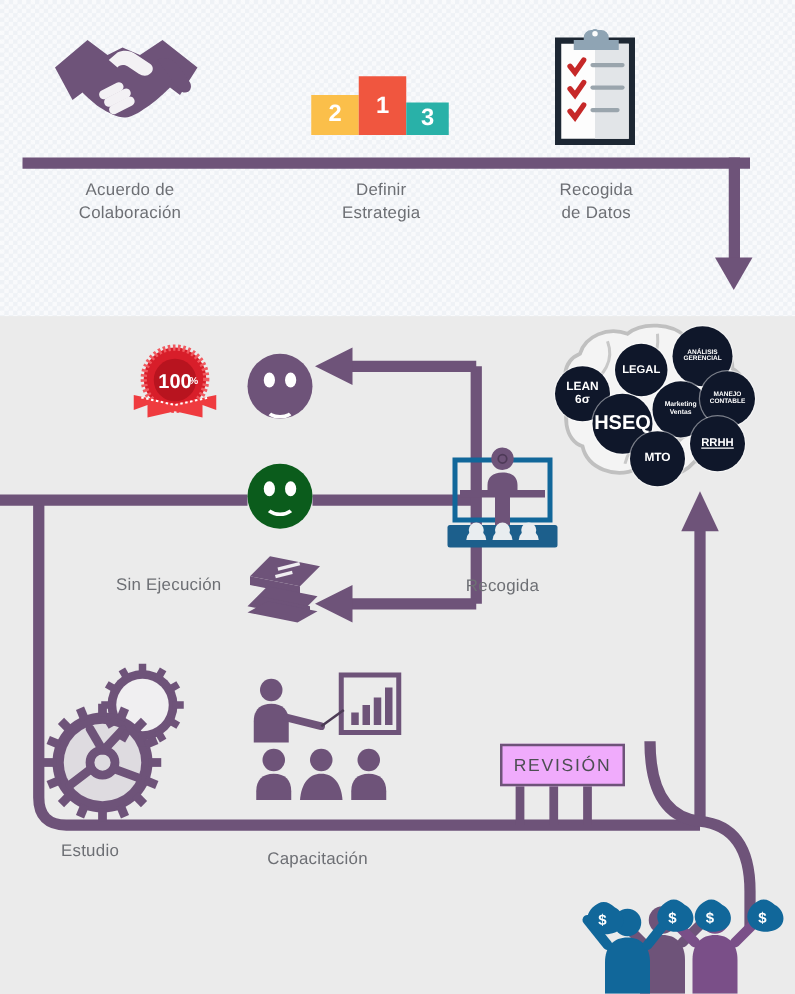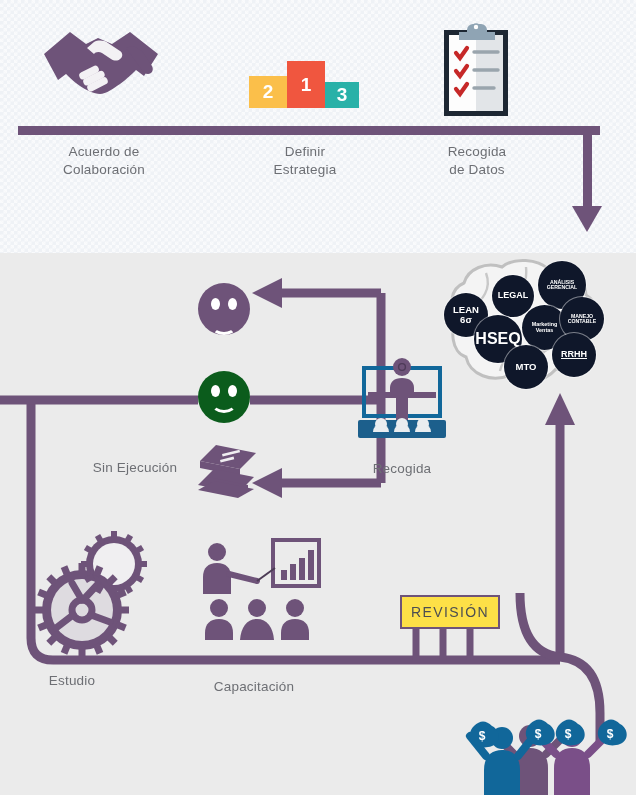--- a/index.html
+++ b/index.html
@@ -57,21 +57,21 @@
     background:#0f172a; color:#fff;
     display:flex; align-items:center; justify-content:center;
     text-align:center; font-weight:700;
     box-shadow:0 0 0 1px rgba(255,255,255,.45);
     white-space:pre-line; line-height:1.05;
   }
 
   
   #revision-box {
     position:absolute; left:400px; top:595px; width:100px; height:34px;
-    border:2px solid #6e5379; background:#fde047;
+    border:2px solid #6e5379; background:#f0abfc;
     display:flex; align-items:center; justify-content:center;
     color:#4c4e52; font-size:14px; letter-spacing:1.4px; font-weight:400;
   }
 
   
   #podium { position:absolute; left:249px; top:60px; width:110px; height:48px; }
   .pod {
     position:absolute; bottom:0; display:flex; align-items:center; justify-content:center;
     color:#fff; font-size:19px; font-weight:700; font-family:"Liberation Sans", sans-serif;
   }
@@ -213,20 +213,31 @@
     <div class="brain-node" style="left:44px; top:62px; width:48px; height:48px; font-size:16px;">HSEQ</div>
     <div class="brain-node" style="left:92px; top:52px; width:45px; height:45px; font-size:5.4px;">Marketing
 Ventas</div>
     <div class="brain-node" style="left:130px; top:44px; width:44px; height:44px; font-size:5.2px;">MANEJO
 CONTABLE</div>
     <div class="brain-node" style="left:74px; top:92px; width:44px; height:44px; font-size:9.5px;">MTO</div>
     <div class="brain-node" style="left:122px; top:80px; width:44px; height:44px; font-size:9px;text-decoration:underline;">RRHH</div>
   </div>
 
 
+  <div id="badge100">
+    <svg viewBox="0 0 82 60" width="82" height="60">
+      <circle cx="41" cy="27" r="25" fill="#d81e2a"></circle>
+      <circle cx="41" cy="27" r="25" fill="none" stroke="#f05a60" stroke-width="5" stroke-dasharray="2 2"></circle>
+      <circle cx="41" cy="28" r="17" fill="#b8141f"></circle>
+      <text x="41" y="34" text-anchor="middle" font-family="'Liberation Sans',sans-serif" font-size="16" font-weight="700" fill="#fff">100</text>
+      <text x="56" y="31" text-anchor="middle" font-family="'Liberation Sans',sans-serif" font-size="8" font-weight="700" fill="#fff">%</text>
+      <path d="M8 40 L41 47 L74 40 L74 52 L63 48 L63 58 L41 53 L19 58 L19 48 L8 52 Z" fill="#ef3b3f"></path>
+      <path d="M14 42 L41 48 L68 42" fill="none" stroke="#fff" stroke-width="1.6" stroke-dasharray="2 2"></path>
+    </svg>
+  </div>
 
   <div class="face" id="sad-face">
     <div class="eye" style="left:13px; top:15px;"></div>
     <div class="eye" style="left:30px; top:15px;"></div>
     <div class="mouth" style="left:14px; top:36px; width:24px; height:16px;
          border-color:transparent transparent #fff transparent;"></div>
   </div>
 
   <div class="face" id="happy-face">
     <div class="eye" style="left:13px; top:14px;"></div>

